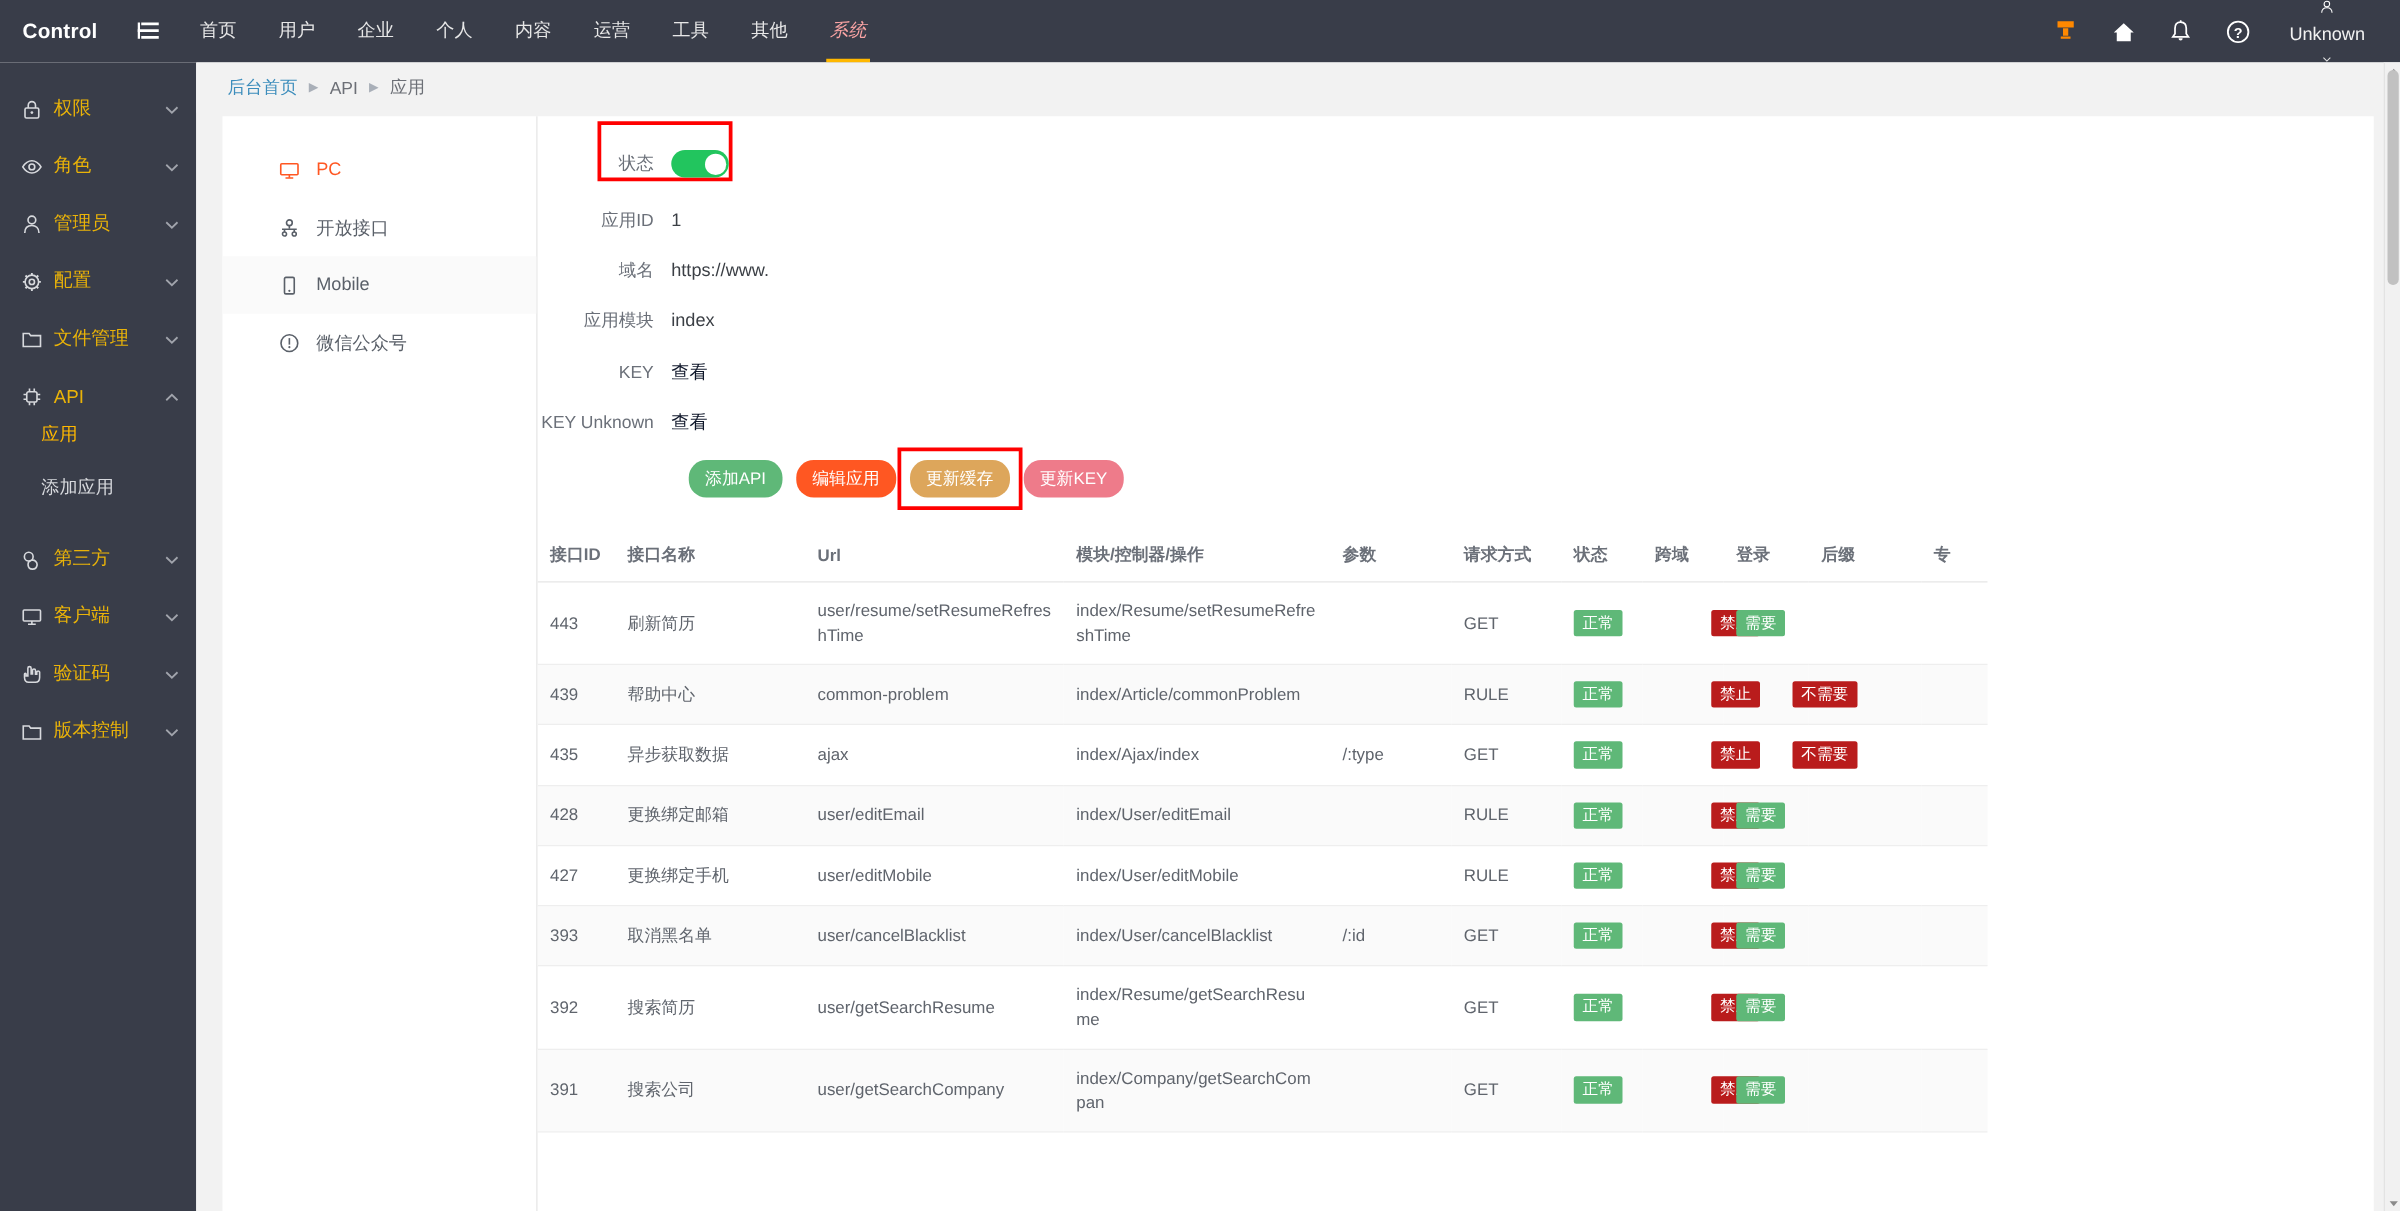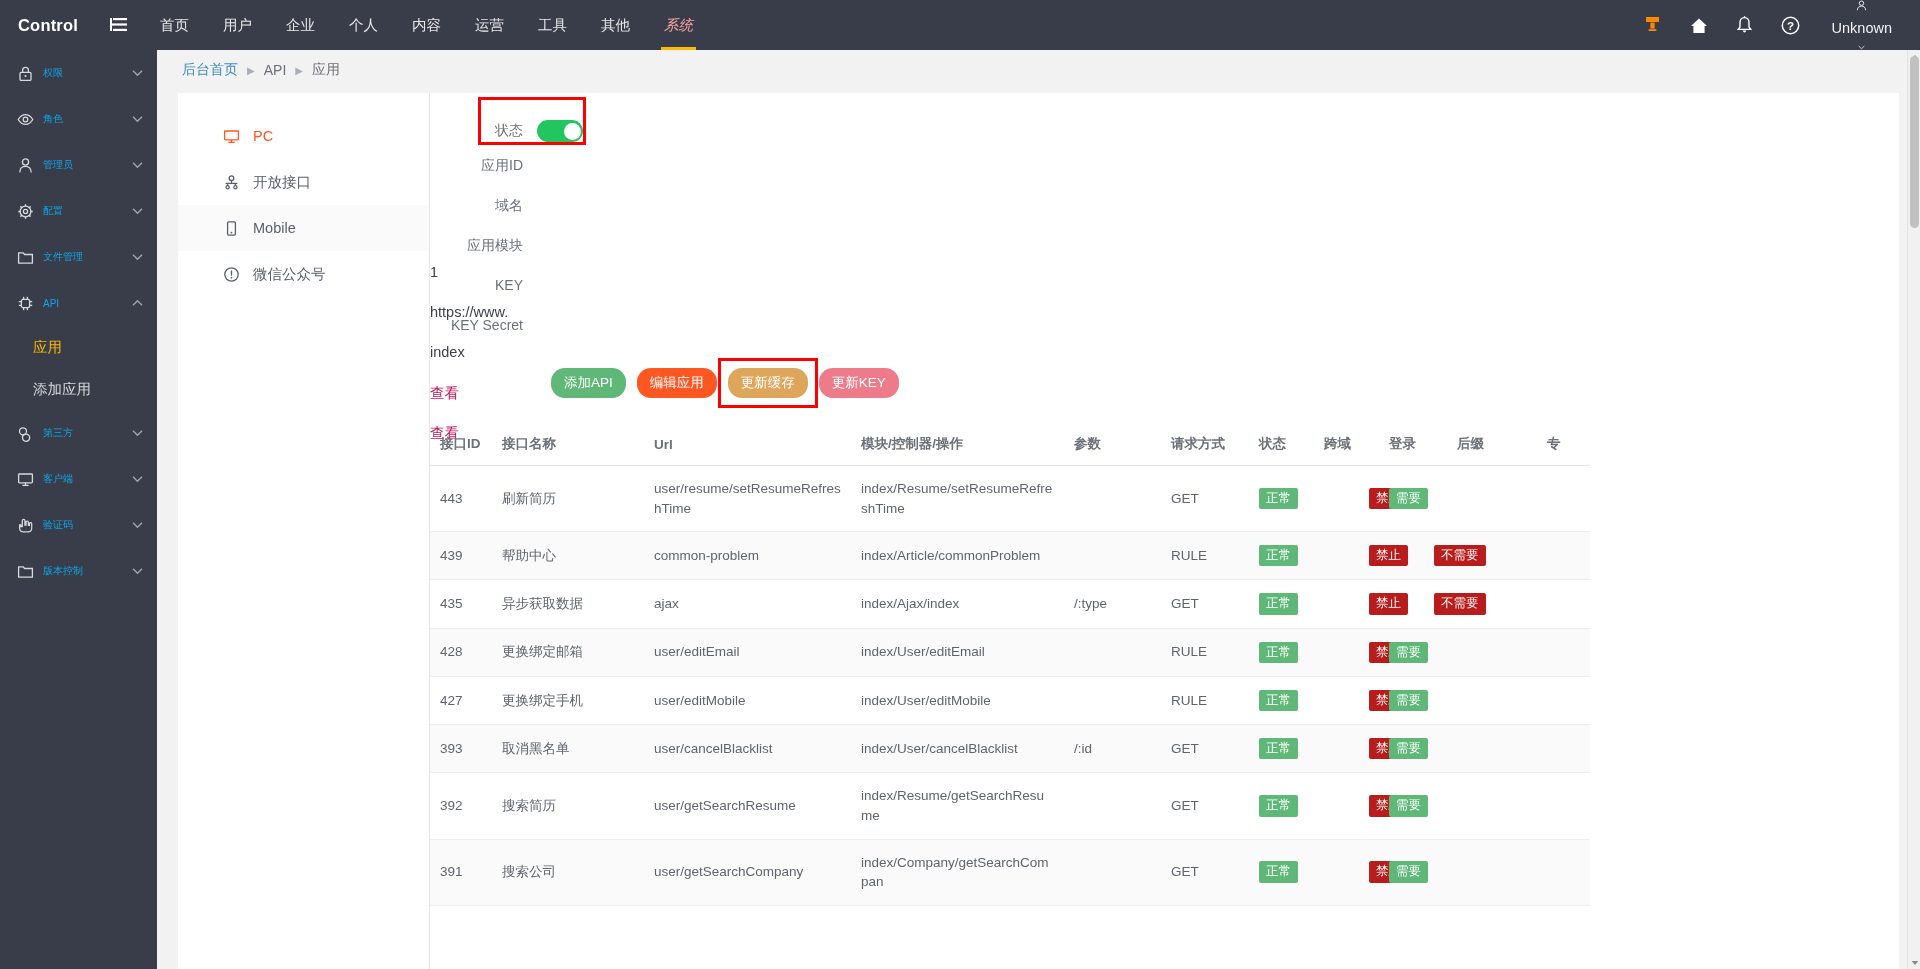--- a/index.html
+++ b/index.html
@@ -55,23 +55,23 @@
   }
 
   
   .sidebar {
     position: absolute; top: 50px; left: 0;
     width: 157px; height: 919px;
     background: #393D49;
     overflow: hidden;
   }
   .side-item {
-    height: 46px; display: flex; align-items: center;
+    height: 46px; display: flex; align-items: flex-end;
     padding: 0 14px 0 17px; cursor: pointer;
-    color: #0ea5e9; font-size: 10px;
+    color: #eab308; font-size: 15px;
   }
   .side-item .si-ico {
     width: 26px; display: flex; align-items: center;
     flex: 0 0 26px;
   }
   .side-item .si-label { flex: 1; white-space: nowrap; }
   .side-item .si-arrow { opacity: .75; }
   .side-sub {
     height: 42px; display: flex; align-items: center;
     padding-left: 33px; font-size: 14.5px; cursor: pointer;
@@ -113,29 +113,29 @@
   }
   .lp-item.active { color: #FF5722; }
   .lp-item.hover { background: #fafafa; }
   .lp-ico { width: 18px; display: flex; align-items: center; justify-content: center; }
 
   .right-pane { flex: 1; position: relative; overflow: hidden; }
 
   
   .form { padding-top: 18px; }
   .frow {
-    display: flex; align-items: flex-start;
-    height: 40px; margin-bottom: 0; flex-direction: column;
+    display: flex; align-items: center;
+    height: 40px; margin-bottom: 0;
   }
   .flabel {
     width: 107px; text-align: right; padding-right: 14px;
     font-size: 14px; color: #6b7079; flex: 0 0 107px;
   }
   .fvalue { font-size: 14.5px; color: #3b3f45; }
-  .fvalue.link { color: #be185d; cursor: pointer; }
+  .fvalue.link { color: #0f172a; cursor: pointer; }
 
   .status-row {
     position: relative;
     display: flex; align-items: center;
     height: 40px; margin-bottom: 6px;
   }
   .hl-box {
     position: absolute;
     border: 3px solid #FF0000;
     pointer-events: none;
@@ -497,21 +497,21 @@
    </div>
             <div class="frow">
      <div class="flabel">应用模块</div>
      <div class="fvalue">index</div>
    </div>
             <div class="frow">
      <div class="flabel">KEY</div>
      <div class="fvalue link">查看</div>
    </div>
             <div class="frow">
-     <div class="flabel">KEY Secret</div>
+     <div class="flabel">KEY Unknown</div>
      <div class="fvalue link">查看</div>
    </div>
           </div>
 
         <div class="btn-row" id="btnrow">
             <div style="position:relative;display:inline-flex;">
 
      <button class="btn" style="background:#5FB878">添加API</button>
    </div>
             <div style="position:relative;display:inline-flex;">

